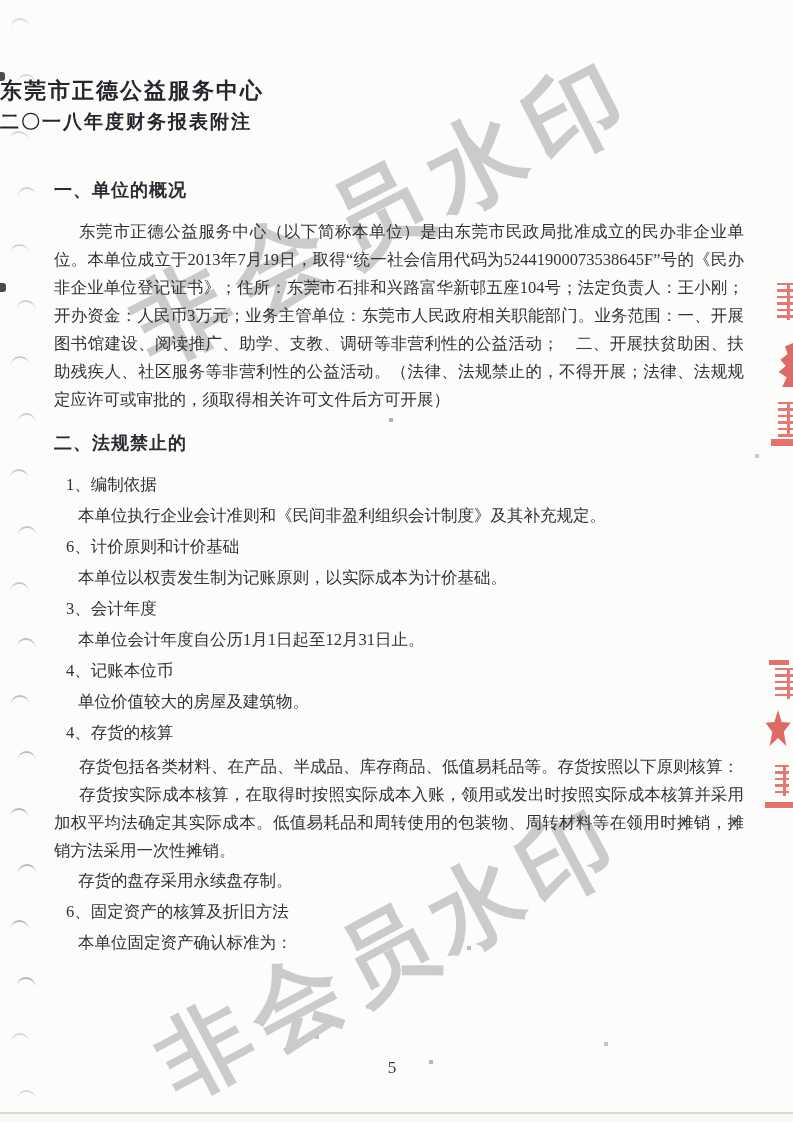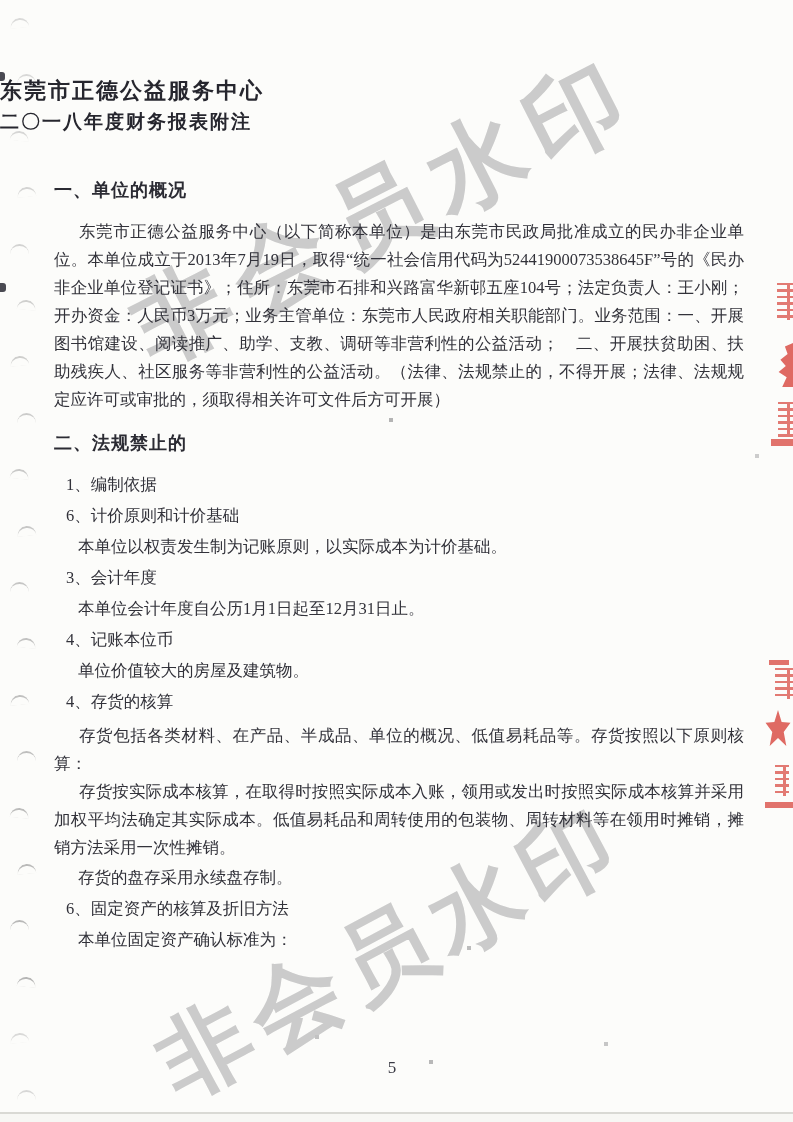--- a/index.html
+++ b/index.html
@@ -112,32 +112,33 @@
     <div class="doc-subtitle">二〇一八年度财务报表附注</div>
   </div>
 
   <div class="content">
     <h2>一、单位的概况</h2>
     <p class="p-flow overview-p">东莞市正德公益服务中心（以下简称本单位）是由东莞市民政局批准成立的民办非企业单位。本单位成立于2013年7月19日，取得“统一社会信用代码为52441900073538645F”号的《民办非企业单位登记证书》；住所：东莞市石排和兴路富华新邨五座104号；法定负责人：王小刚；开办资金：人民币3万元；业务主管单位：东莞市人民政府相关职能部门。业务范围：一、开展图书馆建设、阅读推广、助学、支教、调研等非营利性的公益活动；　二、开展扶贫助困、扶助残疾人、社区服务等非营利性的公益活动。（法律、法规禁止的，不得开展；法律、法规规定应许可或审批的，须取得相关许可文件后方可开展）</p>
 
     <h2 class="h2-2">二、法规禁止的</h2>
     <div class="s2">
       <p class="lab">1、编制依据</p>
+      <p class="bod">本单位执行企业会计准则和《民间非盈利组织会计制度》及其补充规定。</p>
 
       <p class="lab">6、计价原则和计价基础</p>
       <p class="bod">本单位以权责发生制为记账原则，以实际成本为计价基础。</p>
 
       <p class="lab">3、会计年度</p>
       <p class="bod">本单位会计年度自公历1月1日起至12月31日止。</p>
 
       <p class="lab">4、记账本位币</p>
       <p class="bod">单位价值较大的房屋及建筑物。</p>
 
       <p class="lab">4、存货的核算</p>
-      <p class="p-flow">存货包括各类材料、在产品、半成品、单位的概况、低值易耗品等。存货按照以下原则核算：</p>
+      <p class="p-flow">存货包括各类材料、在产品、半成品、库存商品、低值易耗品等。存货按照以下原则核算：</p>
       <p class="p-flow mt8">存货按实际成本核算，在取得时按照实际成本入账，领用或发出时按照实际成本核算并采用加权平均法确定其实际成本。低值易耗品和周转使用的包装物、周转材料等在领用时摊销，摊销方法采用一次性摊销。</p>
       <p class="bod mt8">存货的盘存采用永续盘存制。</p>
 
       <p class="lab">6、固定资产的核算及折旧方法</p>
       <p class="bod">本单位固定资产确认标准为：</p>
     </div>
   </div>
 
   <div class="pageno">5</div>
 

